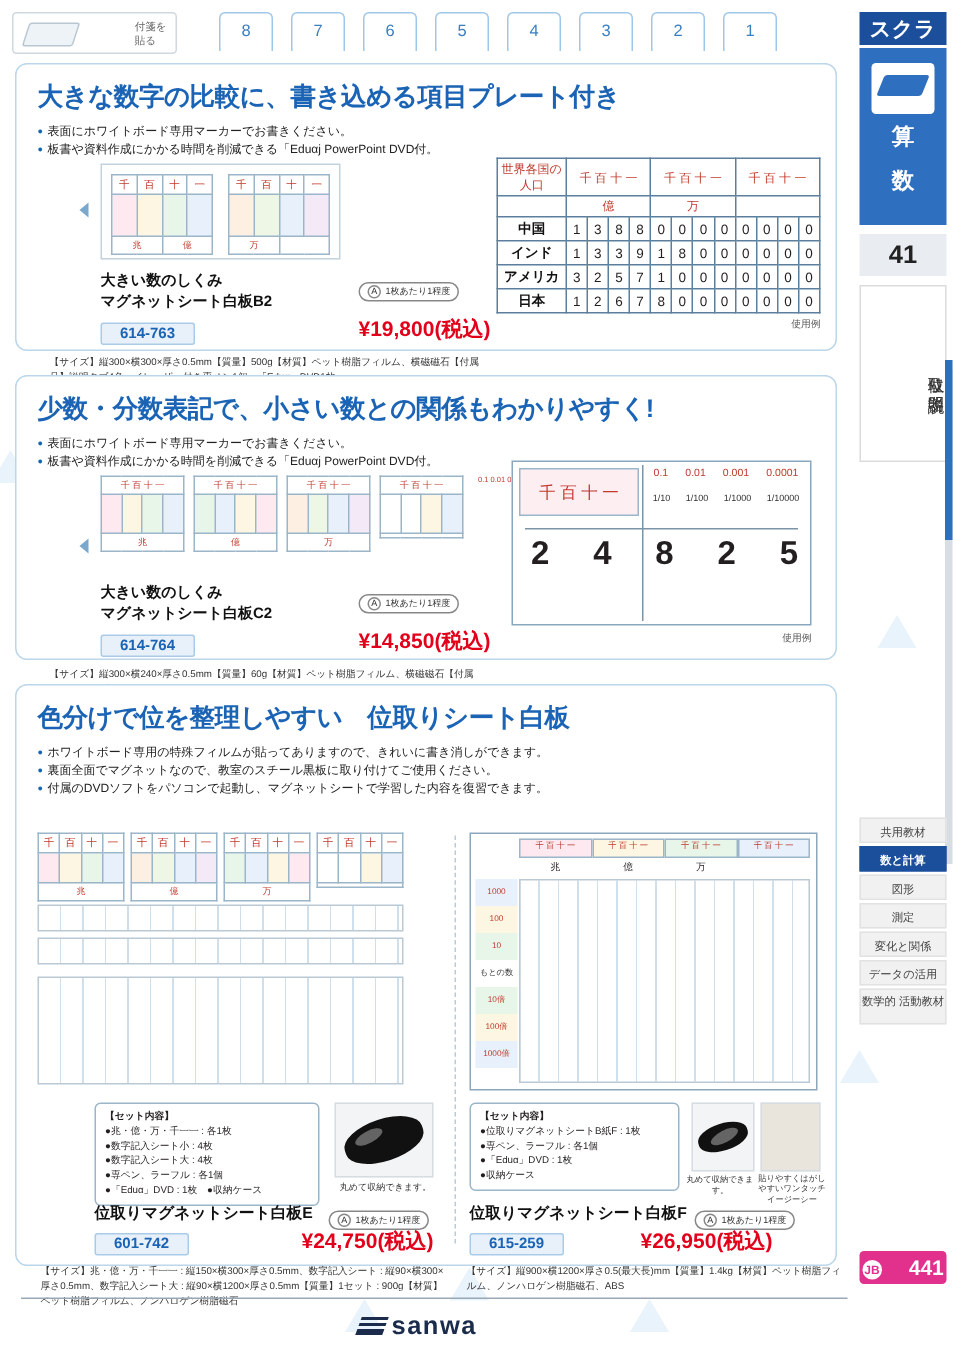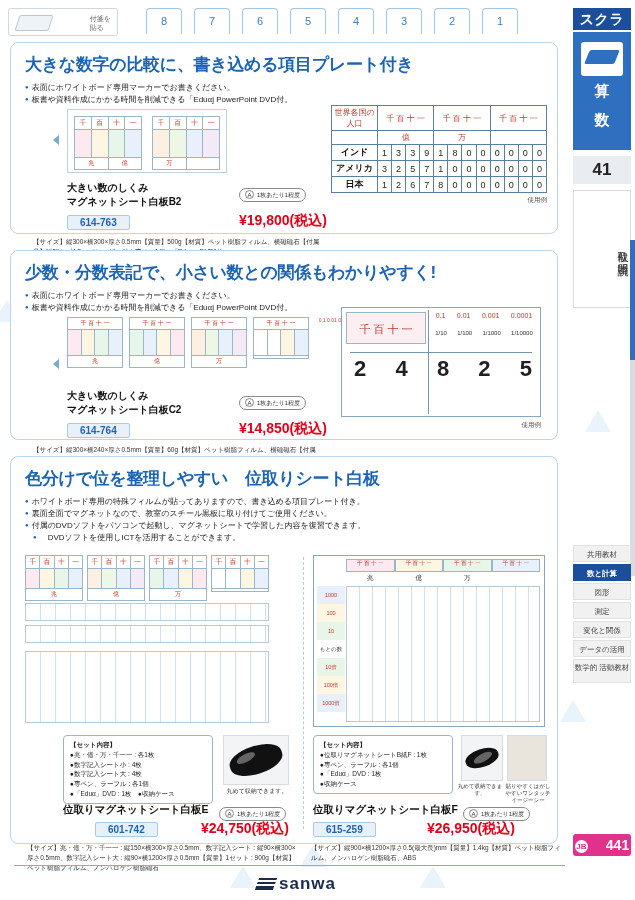--- a/index.html
+++ b/index.html
@@ -119,21 +119,21 @@
 
   .photo { background:#f2f4f6; border:1px solid #d5dde3; position:relative; overflow:hidden;}
   .magnet { position:absolute; left:50%; top:50%; transform:translate(-50%,-50%) rotate(-18deg);
      width:54px; height:28px; border-radius:50%/45%; background:#111; }
   .magnet:after { content:""; position:absolute; left:8px; top:5px; width:20px;height:8px;
      background:rgba(255,255,255,.35); border-radius:50%; transform:rotate(-10deg); }
 
   .sheetgrid { border:1px solid #b9c9d5; background:#fff; }
   .arrow-l { width:0;height:0;border-top:5px solid transparent;border-bottom:5px solid transparent;border-right:6px solid #7aa7cc; }
 
-  .logo-bar { position:absolute; left:0; bottom:6px; width:557px; text-align:center;margin-left:18px; }
+  .logo-bar { position:absolute; left:0; bottom:6px; width:557px; text-align:center; }
   .logo { display:inline-block; font-size:17px; font-weight:bold; color:#1b2b4b; letter-spacing:1px;}
   .logo .sw { display:inline-block; width:18px;height:12px;margin-right:4px;
      background:linear-gradient(#1b2b4b 0 2px, transparent 2px 4px, #1b2b4b 4px 6px, transparent 6px 8px, #1b2b4b 8px 10px);
      transform:skewX(-20deg); vertical-align:-1px;}
   .footer-line { position:absolute; left:14px; right:70px; bottom:34px; height:1px; background:#9aa7b4;}
 </style>
 </head>
 <body>
 
 <div class="bg-deco">
@@ -269,20 +269,35 @@
           <td class="hd" style="width:46px;text-align:center;">世界各国の人口</td>
           <td class="hd" colspan="4">千 百 十 一</td>
           <td class="hd" colspan="4">千 百 十 一</td>
           <td class="hd" colspan="4">千 百 十 一</td>
         </tr>
         <tr>
           <td class="hd"></td>
           <td class="hd" colspan="4">億</td>
           <td class="hd" colspan="4">万</td>
           <td class="hd" colspan="4"></td>
+        </tr>
+        <tr>
+          <td class="lbl">中国</td>
+          <td>1</td>
+              <td>3</td>
+          <td>8</td>
+              <td>8</td>
+          <td>0</td>
+              <td>0</td>
+          <td>0</td>
+              <td>0</td>
+          <td>0</td>
+              <td>0</td>
+          <td>0</td>
+              <td>0</td>
         </tr>
         <tr>
           <td class="lbl">インド</td>
           <td>1</td>
               <td>3</td>
           <td>3</td>
               <td>9</td>
           <td>1</td>
               <td>8</td>
           <td>0</td>
@@ -442,24 +457,23 @@
       </div>
       <div style="position:absolute; left:8px; top:44px; right:8px; height:1px; background:#7a94a8;"></div>
       <div style="position:absolute; left:86px; top:2px; bottom:2px; width:1px; background:#7a94a8;"></div>
     </div>
     <div class="capt" style="position:absolute; left:330px; top:170px; width:200px;">使用例</div>
   </div>
 
   <div class="panel" style="top:456px; height:388px;">
     <h2>色分けで位を整理しやすい　位取りシート白板</h2>
     <div class="bullets">
-      <div>ホワイトボード専用の特殊フィルムが貼ってありますので、書き込める項目プレート付き。</div>
+      <div>ホワイトボード専用の特殊フィルムが貼ってありますので、きれいに書き消しができます。</div>
       <div>裏面全面でマグネットなので、教室のスチール黒板に取り付けてご使用ください。</div>
       <div>付属のDVDソフトをパソコンで起動し、マグネットシートで学習した内容を復習できます。</div>
-      <div style="padding-left:8px;">　DVDソフトを使用しICTを活用することができます。</div>
     </div>
 
     <div style="position:absolute; left:14px; top:98px; width:250px; height:172px;">
       <table class="pv" style="position:absolute; left:0; top:0; width:58px;">
         <tbody>
             <tr>
               <td>千</td>
               <td>百</td>
               <td>十</td>
               <td>一</td>
@@ -553,21 +567,21 @@
       <div class="magnet"></div>
     </div>
     <div style="position:absolute; left:208px; top:330px; width:76px; font-size:6px; text-align:center; color:#333;">丸めて収納できます。</div>
 
     <div class="prod-name" style="position:absolute; left:52px; top:345px; font-size:10.5px;">位取りマグネットシート白板E</div>
     <div style="position:absolute; left:208px; top:345px;">
       <span class="perpiece">
         <span class="mark">A</span><span>1枚あたり1程度</span>
       </span>
     </div>
-    <div class="code-box" style="position:absolute; left:52px; top:365px;margin-left:32px;">601-742</div>
+    <div class="code-box" style="position:absolute; left:52px; top:365px;">601-742</div>
     <div style="position:absolute; left:190px; top:362px;">
       <span class="price">¥24,750</span><span class="price tax">(税込)</span>
     </div>
     <div class="spec" style="position:absolute; left:16px; top:386px; width:272px;">【サイズ】兆・億・万・千一一 : 縦150×横300×厚さ0.5mm、数字記入シート : 縦90×横300×厚さ0.5mm、数字記入シート大 : 縦90×横1200×厚さ0.5mm【質量】1セット : 900g【材質】ペット樹脂フィルム、ノンハロゲン樹脂磁石</div>
 
     <div style="position:absolute; left:292px; top:100px; bottom:14px; width:1px; border-left:1px dashed #b8cbdb;"></div>
 
     <div style="position:absolute; left:302px; top:98px; width:232px; height:172px; border:1px solid #8aa7bd; background:#fff;">
       <div style="position:absolute; left:32px; top:3px; right:4px; height:13px; display:flex;">
         <div style="flex:1; border:1px solid #9bb6c9; background:#fde9ef; font-size:5.5px; color:#c0392b; text-align:center;">千 百 十 一</div>

